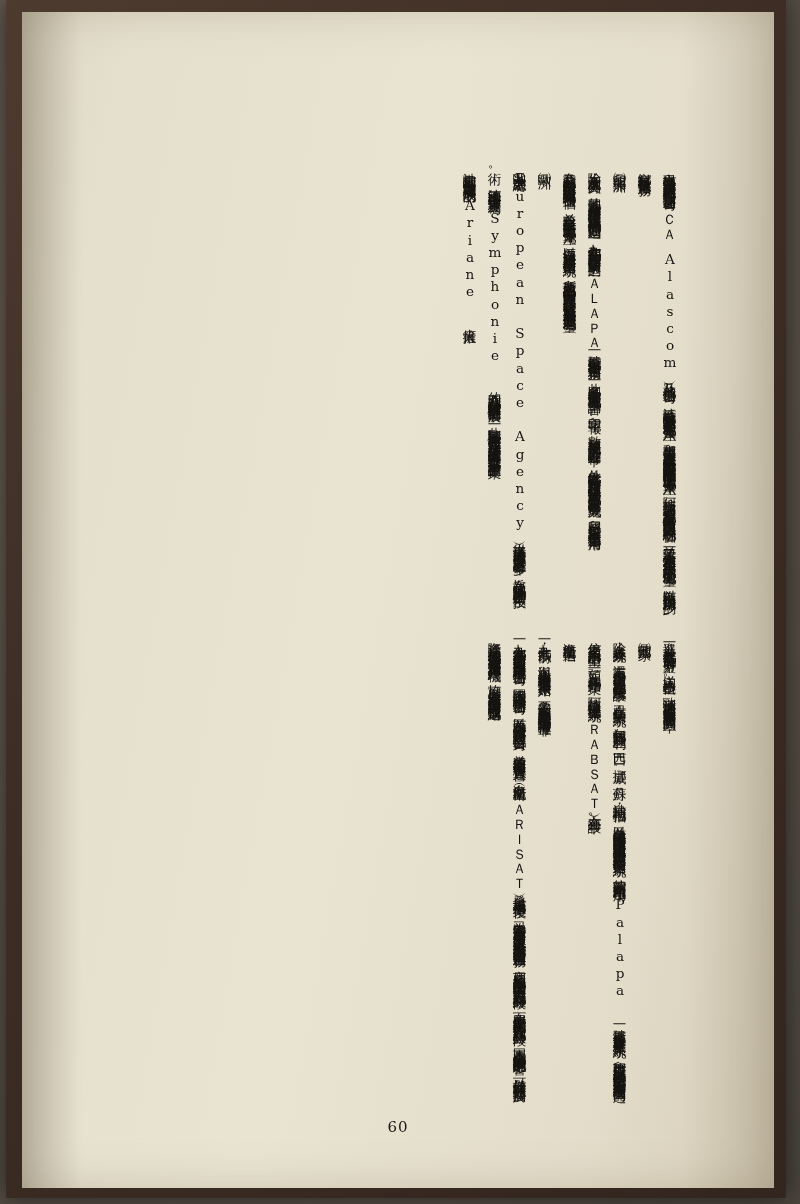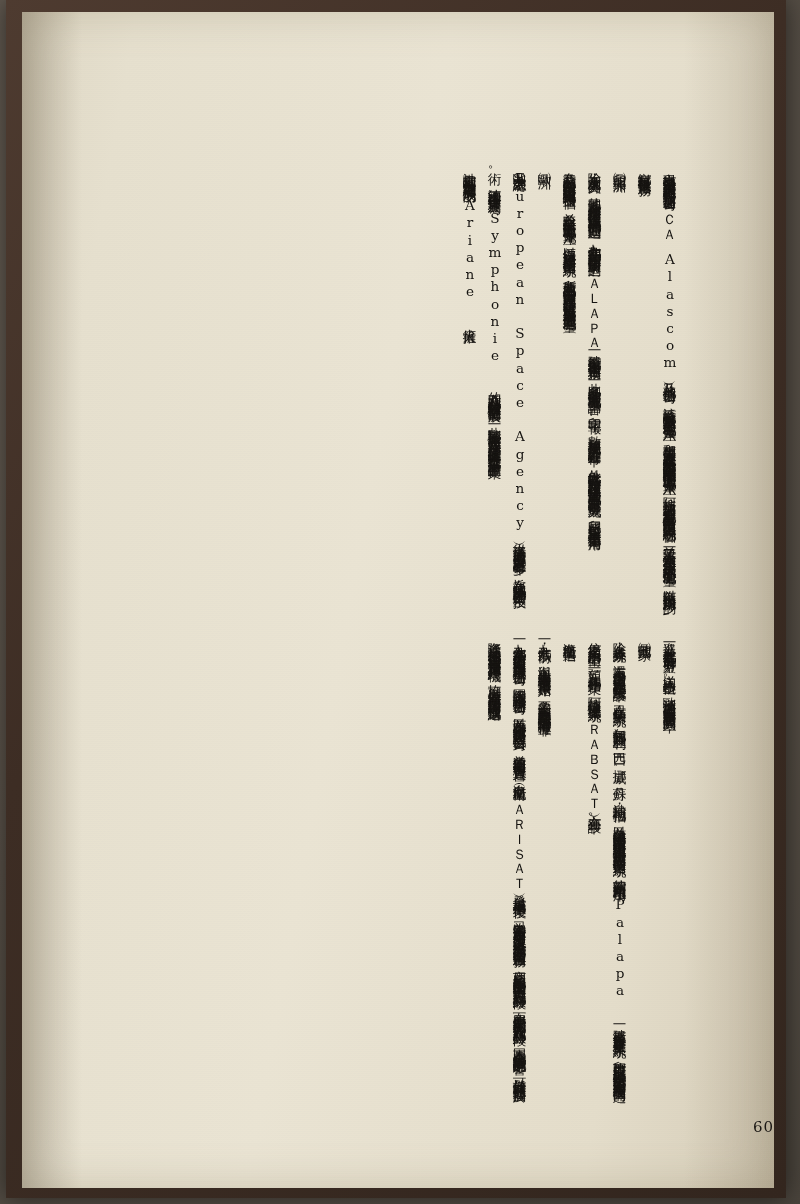--- a/index.html
+++ b/index.html
@@ -96,21 +96,21 @@
     top: 620px;
     height: 448px;
     max-width: 560px;
   }
 
   #page-number {
     position: absolute;
     left: 0;
     right: 0;
     bottom: 52px;
-    text-align: right;
+    text-align: center;
     font-family: "DejaVu Serif", serif;
     font-size: 15px;
     color: #1a1713;
     letter-spacing: 1px;
   }
 
   
   #grain {
     position: absolute;
     inset: 0;

